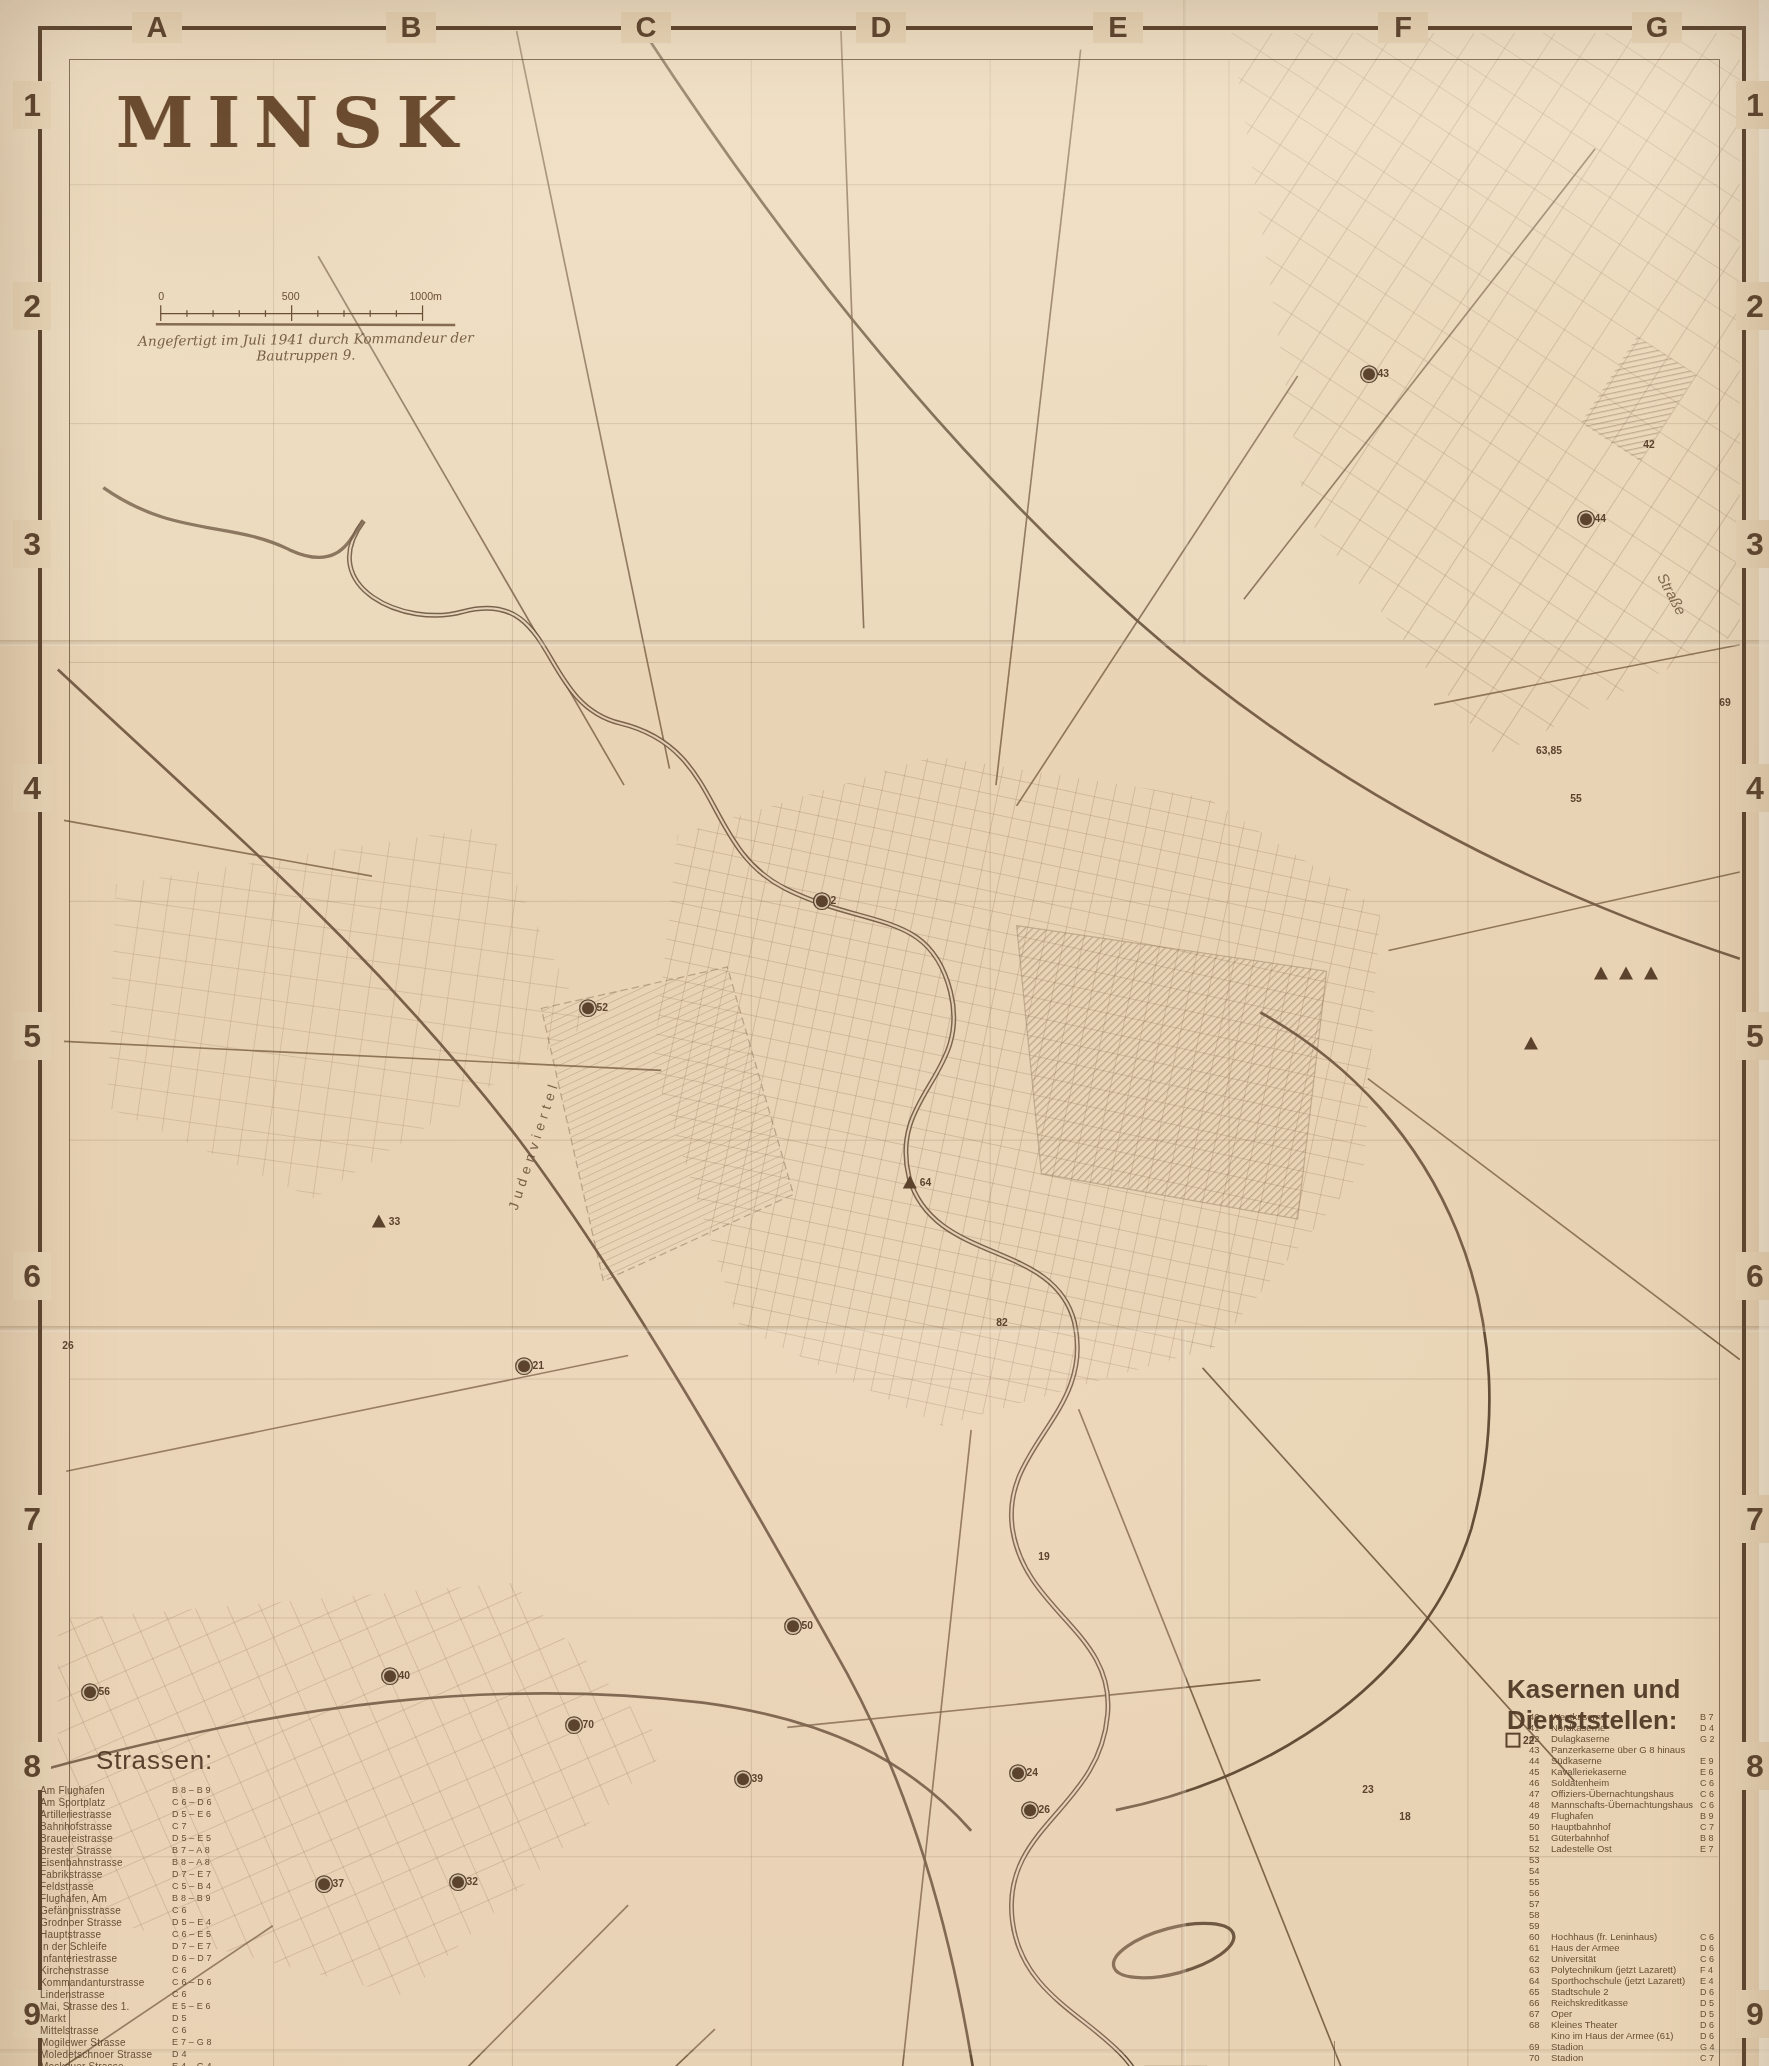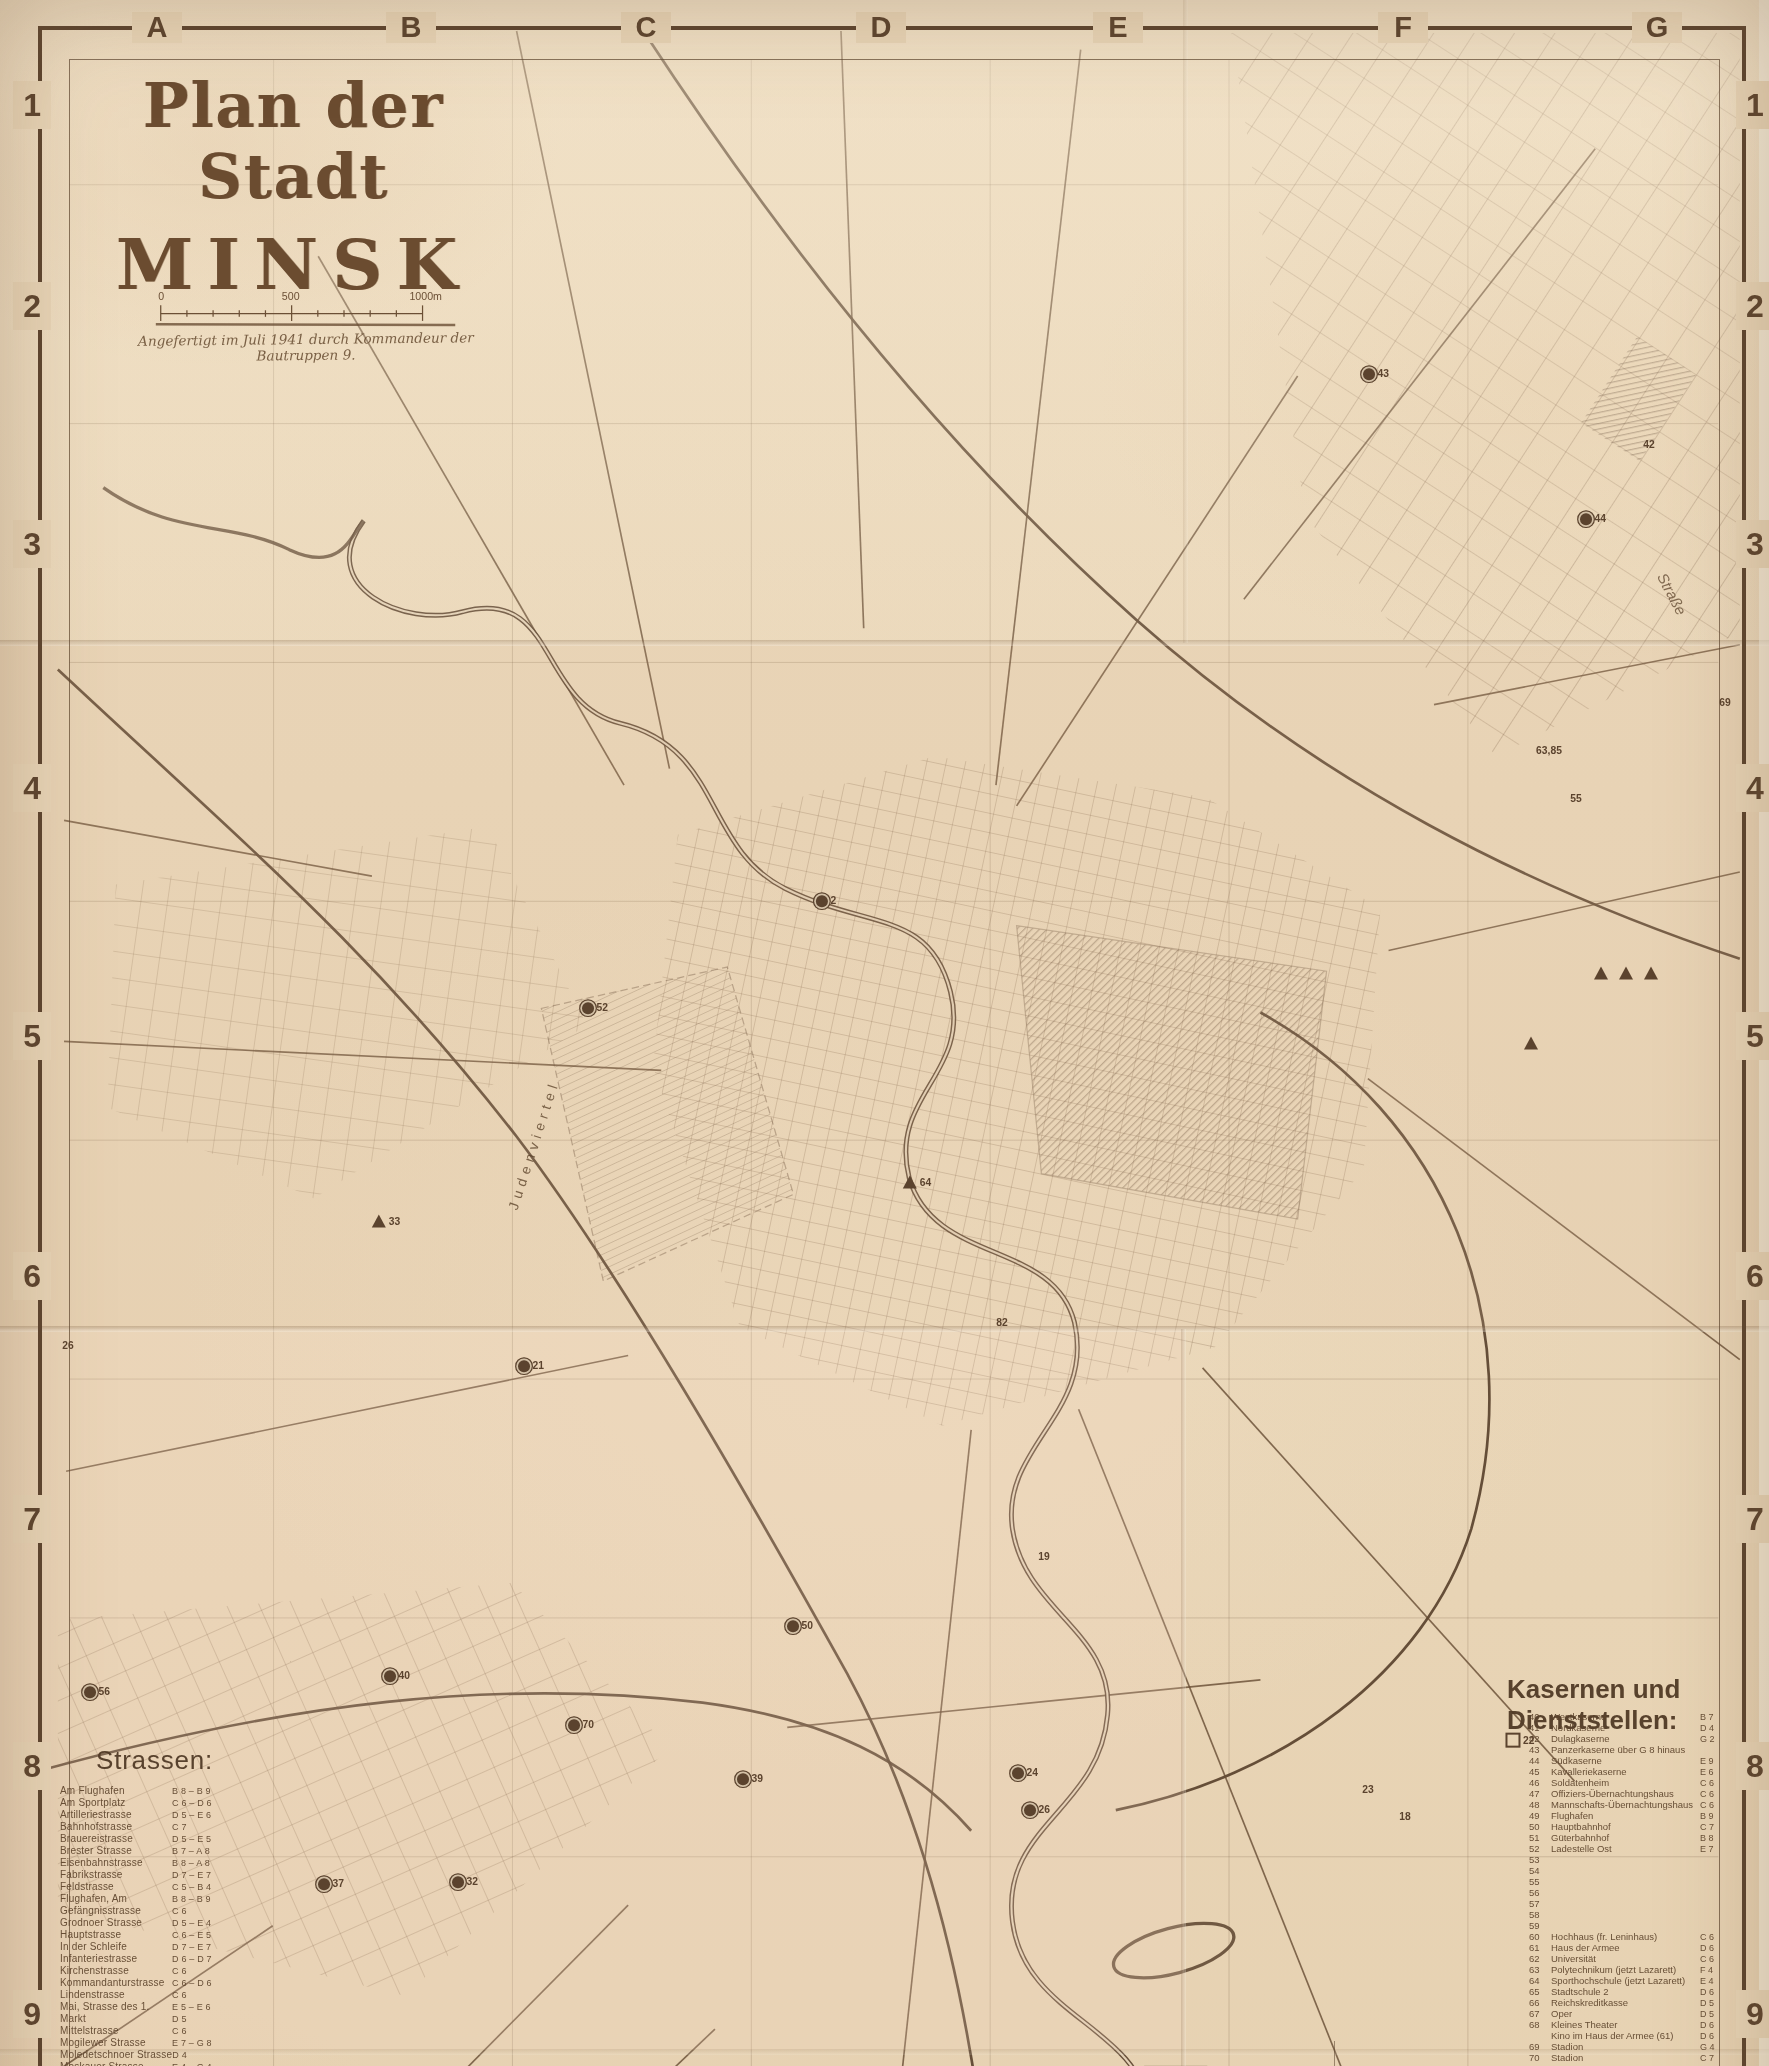--- a/index.html
+++ b/index.html
@@ -38,21 +38,21 @@
     font-family:"DejaVu Serif",serif;font-style:italic;font-size:13.6px;color:rgba(101,74,47,.85);transform:rotate(-.6deg);}
   .scalebar{position:absolute;left:151px;top:289px;z-index:5;}
   .scale-lbl{font-size:26px;color:rgba(95,70,45,.9);}
   
   .lbl-juden{position:absolute;left:505px;top:1207px;z-index:2;font-size:14px;letter-spacing:5px;color:rgba(95,70,45,.8);transform:rotate(-72deg);transform-origin:left top;}
   .lbl-strasse{position:absolute;left:1669px;top:570px;z-index:2;font-size:15px;font-style:italic;color:rgba(95,70,45,.75);transform:rotate(62deg);transform-origin:left top;}
   
   .ink{color:rgba(92,67,43,.92);}
   .h-strassen{position:absolute;left:96px;top:1745px;z-index:5;font-size:26px;font-weight:normal;letter-spacing:0.8px;color:rgba(80,58,38,.95);}
   .streets-list{position:absolute;left:40px;top:1784px;width:187px;z-index:5;}
-  .street-row{display:flex;height:12px;font-size:10px;letter-spacing:0.2px;align-items:flex-end;margin-left:20px;}
+  .street-row{display:flex;height:12px;font-size:10px;letter-spacing:0.2px;align-items:center;}
   .street-row .sn{flex:1;white-space:nowrap;}
   .street-row .sr{width:55px;font-size:9px;}
   .h-kas{position:absolute;left:1507px;top:1674px;z-index:5;font-size:26px;font-weight:bold;color:rgba(80,58,38,.95);}
   .kas-list{position:absolute;left:1529px;top:1711px;width:198px;z-index:5;}
   .kas-row{display:flex;min-height:10.8px;font-size:9.5px;align-items:baseline;}
   .kas-row .kn{width:22px;}
   .kas-row .kname{flex:1;padding-right:3.3px;}
   .kas-row .kref{width:27px;font-size:9px;}
   .leg-sep{position:absolute;left:1334px;top:2041px;width:1.2px;height:293px;background:rgba(91,67,46,.55);z-index:4;}
   
@@ -196,21 +196,20 @@
       <div class="grid-row" style="left: 1736px; top: 1274px;">6</div>
       <div class="grid-row" style="left: 13.2px; top: 1517px;">7</div>
       <div class="grid-row" style="left: 1736px; top: 1517px;">7</div>
       <div class="grid-row" style="left: 13.2px; top: 1764px;">8</div>
       <div class="grid-row" style="left: 1736px; top: 1764px;">8</div>
       <div class="grid-row" style="left: 13.2px; top: 2012px;">9</div>
       <div class="grid-row" style="left: 1736px; top: 2012px;">9</div>
     </div>
 
   <div class="title">
-    <div class="fraktur title-l1">Plan der Stadt</div>
     <div class="fraktur title-l2">MINSK</div>
   </div>
 
   <svg class="scalebar" width="314" height="45" viewBox="0 0 760 110">
     <line x1="20" y1="60" x2="660" y2="60" stroke="#6b4f35" stroke-width="3"></line>
     <line x1="8" y1="86" x2="740" y2="88" stroke="#6b4f35" stroke-width="6" opacity=".8"></line>
     <g stroke="#6b4f35" stroke-width="3">
       <line x1="20" y1="40" x2="20" y2="78"></line>
         <line x1="84" y1="52" x2="84" y2="68"></line>
       <line x1="148" y1="52" x2="148" y2="68"></line>

